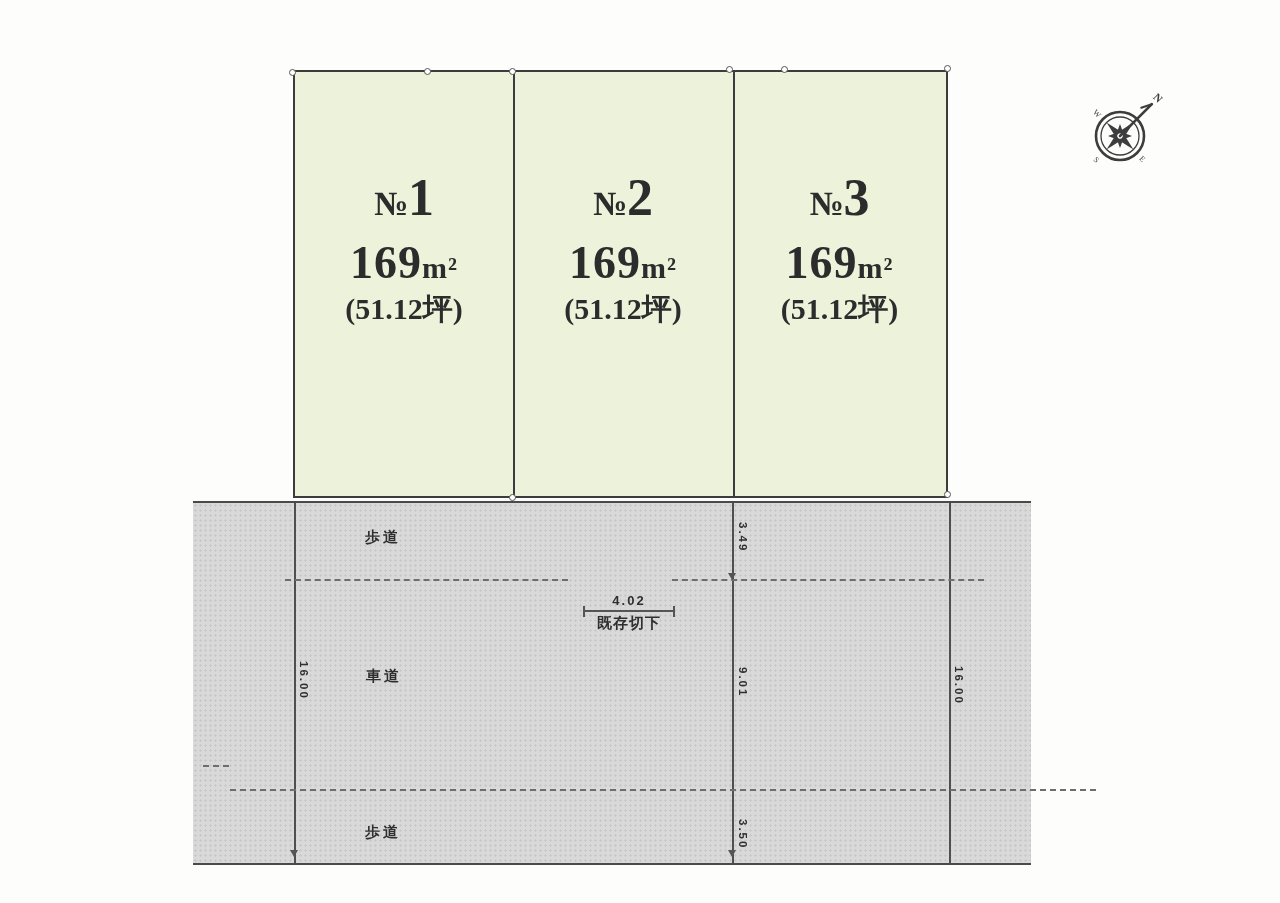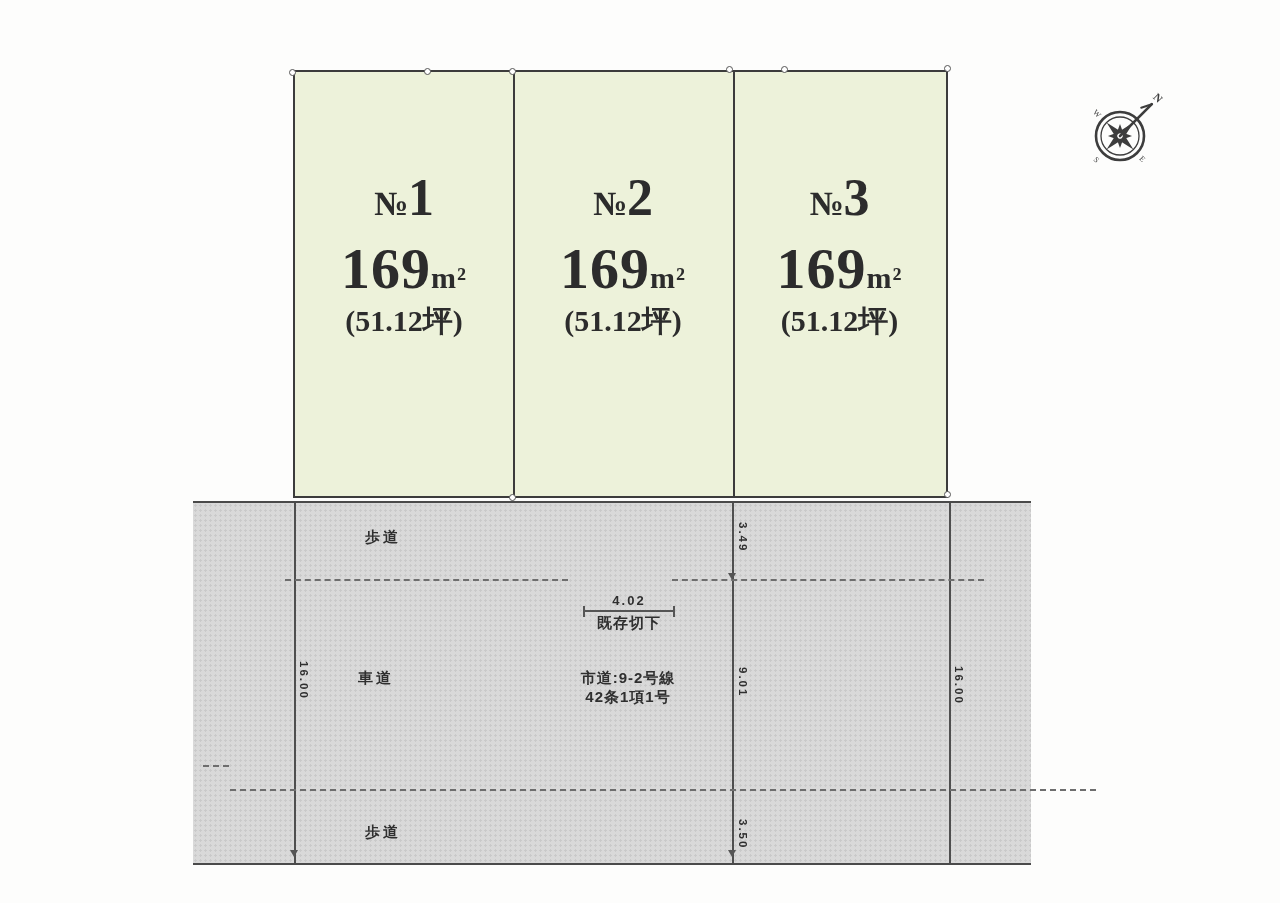--- a/index.html
+++ b/index.html
@@ -23,21 +23,21 @@
   .lot-2 { left:218px; width:220px; }
   .lot-3 { left:438px; width:213px; }
   .lot-divider { position:absolute; top:0; bottom:0; width:2px; background:#3c3c3c; }
   .divider-a { left:218px; }
   .divider-b { left:438px; }
 
   .lot-no { display:flex; align-items:baseline; font-weight:bold; line-height:1; }
   .lot-no .prefix { font-size:34px; }
   .lot-no .digit  { font-size:52px; }
   .lot-area { margin-top:16px; font-weight:bold; line-height:1; letter-spacing:1px; }
-  .lot-area .value { font-size:58px;margin-top:32px; }
+  .lot-area .value { font-size:46px;margin-top:32px; }
   .lot-area .unit  { font-size:30px; }
   .lot-tsubo { margin-top:6px; font-weight:bold; font-size:30px; line-height:1.1; white-space:nowrap;text-align:center; }
 
   
   .pt {
     position:absolute; width:7px; height:7px; box-sizing:border-box;
     border:1.5px solid #555; border-radius:50%; background:#fff; z-index:5;
   }
 
   
@@ -59,21 +59,21 @@
   .dash-top-a    { left:92px;  top:76px;  width:283px; }
   .dash-top-b    { left:479px; top:76px;  width:312px; }
   .dash-bottom   { left:37px;  top:286px; width:866px; }
   .dash-stub     { left:10px;  top:262px; width:26px;  }
 
   .jp-label {
     position:absolute; width:70px; text-align:center;
     font-weight:bold; font-size:15px; letter-spacing:3px; line-height:1;
   }
   .lbl-sidewalk-top    { left:155px; top:26px;  }
-  .lbl-roadway         { left:148px; top:167px; }
+  .lbl-roadway         { left:156px; top:167px;font-family:Liberation Mono, monospace; }
   .lbl-sidewalk-bottom { left:155px; top:321px; }
 
   .road-name {
     position:absolute; left:347px; top:165px; width:176px;
     text-align:center; font-weight:bold; font-size:15px; line-height:19px;
     letter-spacing:1px; white-space:nowrap;
   }
 
   
   .curb {
@@ -173,24 +173,20 @@
 
     <div class="dash dash-top-a"></div>
     <div class="dash dash-top-b"></div>
     <div class="dash dash-bottom"></div>
     <div class="dash dash-stub"></div>
 
     <div class="jp-label lbl-sidewalk-top">歩道</div>
     <div class="jp-label lbl-roadway">車道</div>
     <div class="jp-label lbl-sidewalk-bottom">歩道</div>
 
-    <div class="road-name">
-      <div>市道:9-2号線</div>
-      <div>42条1項1号</div>
-    </div>
 
     <div class="curb">
       <div class="num">4.02</div>
       <div class="dimline"></div>
       <div class="sub">既存切下</div>
     </div>
 
     <div class="vdim vdim-349">3.49</div>
     <div class="vdim vdim-901">9.01</div>
     <div class="vdim vdim-350">3.50</div>

